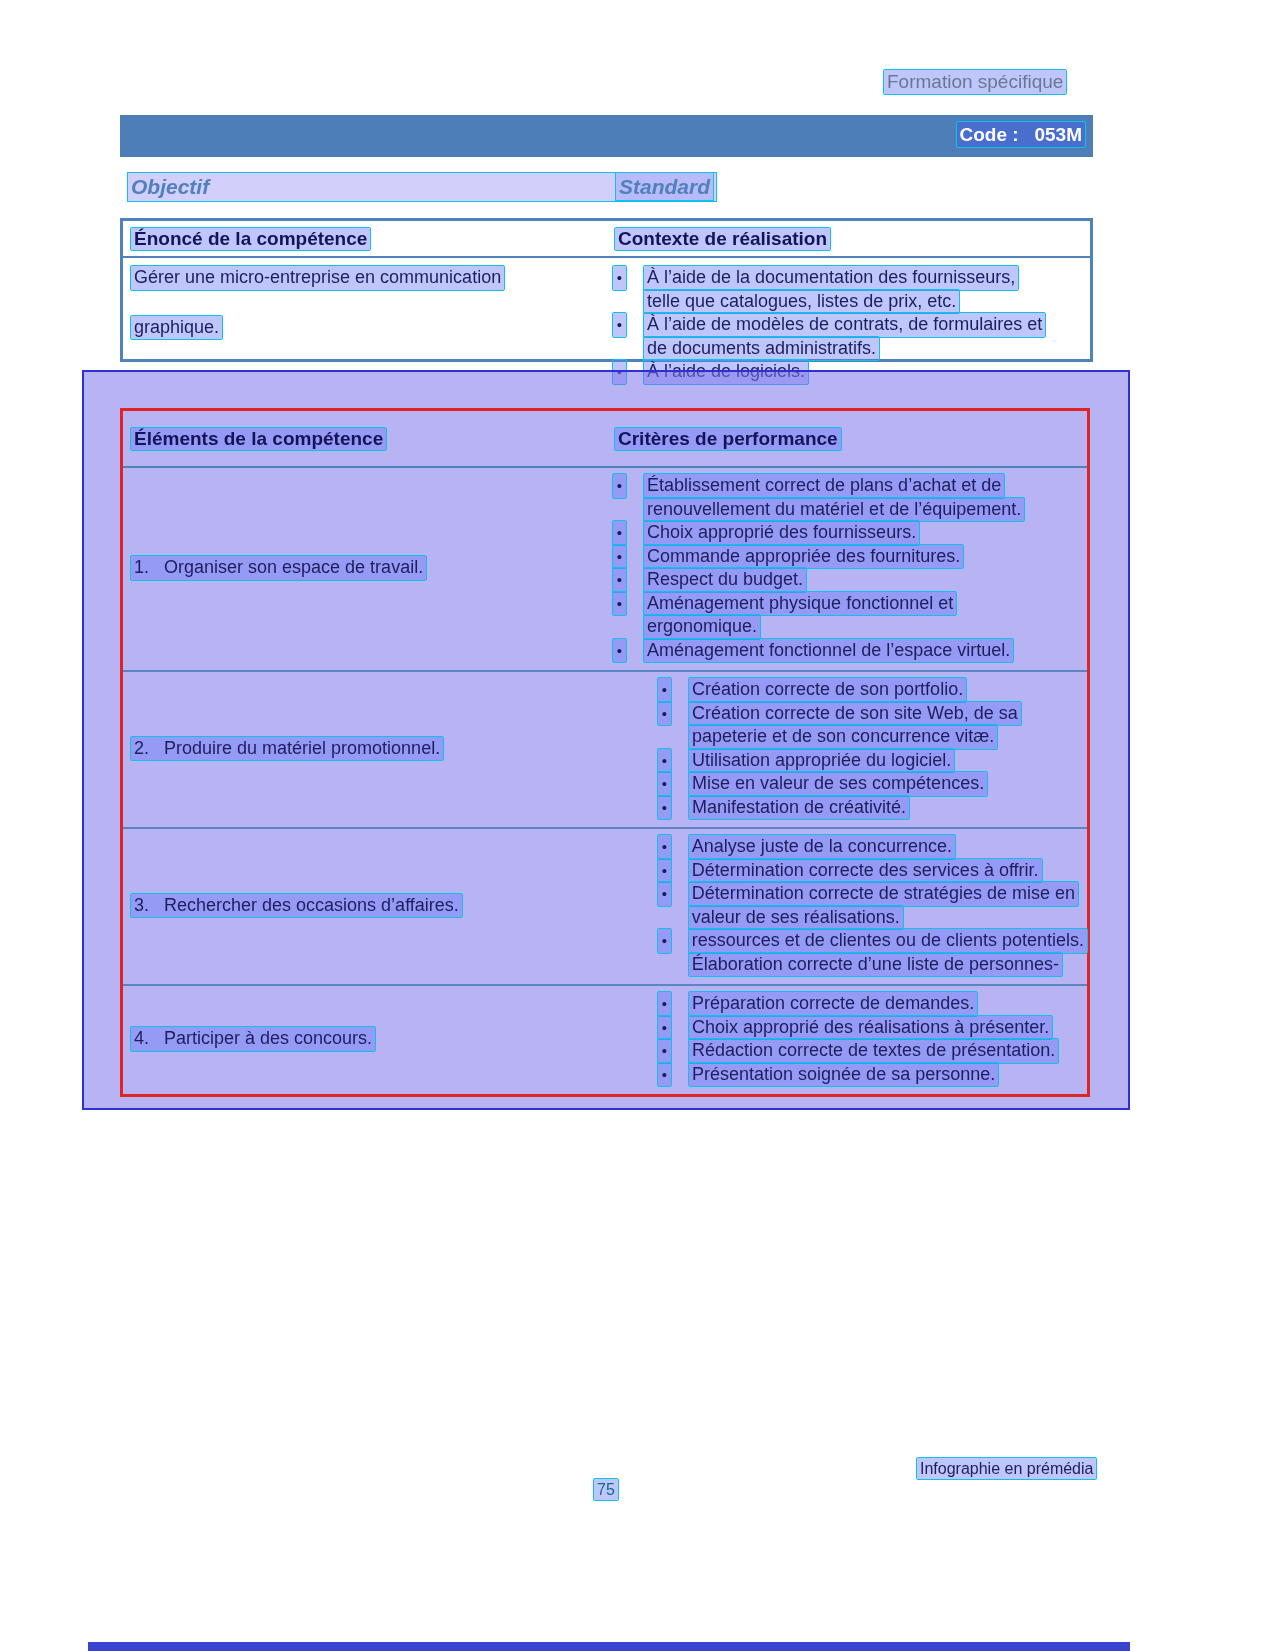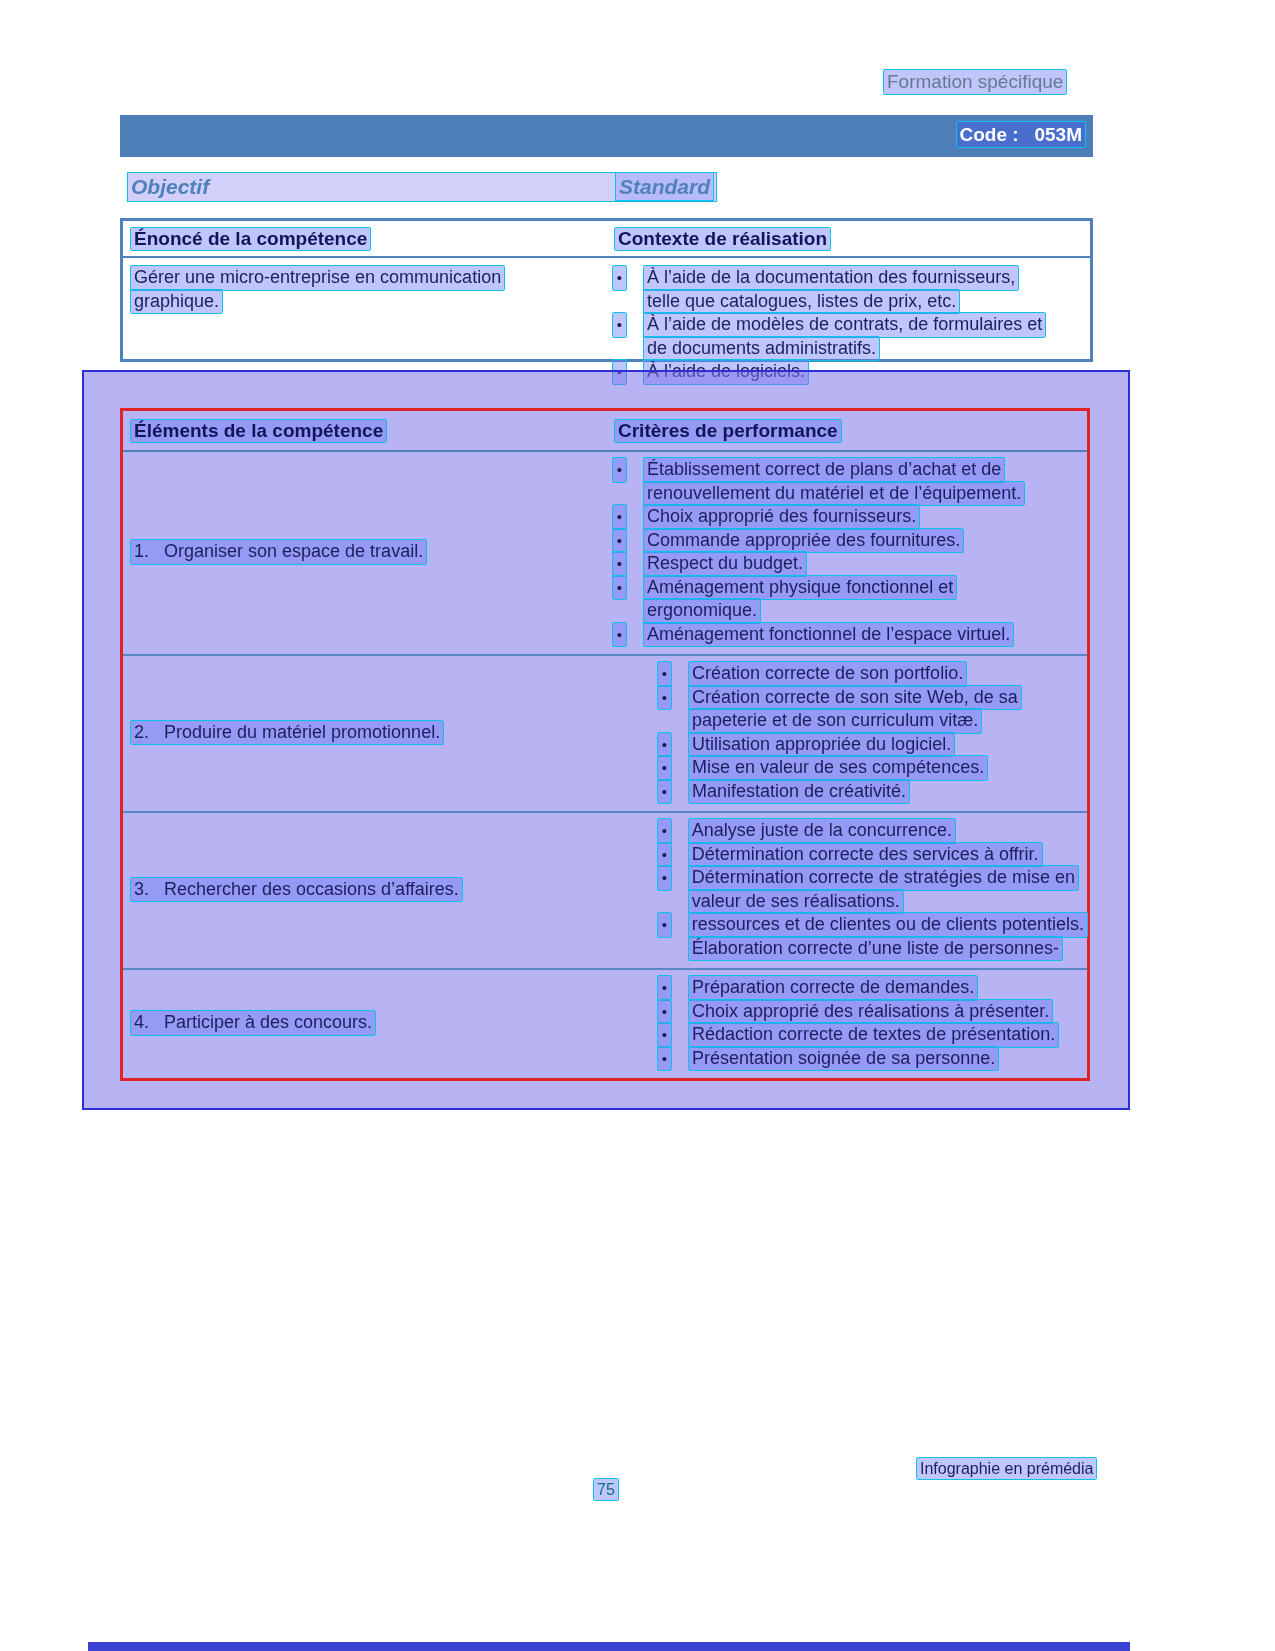--- a/index.html
+++ b/index.html
@@ -51,42 +51,42 @@
     border:3px solid #4f81bd; background:#ffffff;
   }
   .t-header { display:flex; align-items:center; height:37px; border-bottom:2px solid #4f81bd; }
   .t-header .cell-l { width:488px; padding-left:8px; }
   .t-header .cell-r { flex:1; padding-left:4px; }
   .t-header .hl { font-size:19px; font-weight:bold; color:#14145a; }
   .t1-body { display:flex; padding-top:8px; }
   .cell-l { width:488px; padding-left:8px; }
   .cell-r { flex:1; }
   .line { font-size:18px; line-height:23.5px; color:#1e1e5e; }
-  .stack { display:flex; flex-direction:column; align-items:flex-start; }
+  .stack { display:flex; flex-direction:column; align-items:flex-start;gap:26px; }
   .bullets { display:flex; flex-direction:column; }
   .bullet-item { display:flex; align-items:flex-start; }
   .bullet-marker {
     width:13px; margin-left:2px; margin-right:18px;
     font-size:15px; line-height:23.5px; color:#1a1a55; text-align:center;
     padding:0 1px;
   }
   .bullet-lines { display:flex; flex-direction:column; align-items:flex-start; }
   
   .overlay {
     position:absolute; left:82px; top:370px; width:1048px; height:740px;
     background:rgba(125,116,232,0.55);
     border:2px solid #2f2fd8;
     z-index:5;
   }
   
   .table2 {
     position:absolute; left:120px; top:408px; width:970px;
     border:3px solid #e02424; z-index:6; background:transparent;
   }
-  .table2 .t-header { height:41px; }
+  .table2 .t-header { height:57px; }
   .t2-row { display:flex; padding:6px 0 8px;align-items:center; }
   .t2-row + .t2-row { border-top:2px solid rgba(79,129,189,0.9);gap:45px; }
   .row-title { font-size:18px; line-height:23.5px; color:#1e1e5e; }
   .row-title .num { display:inline-block; width:30px; }
   .footer-label {
     position:absolute; left:893px; top:1458px;
     font-size:16px; line-height:21px; color:#1e1e5e;margin-left:24px;
   }
   .page-num {
     position:absolute; left:594px; top:1479px;
@@ -218,21 +218,21 @@
           <div class="bullet-item">
             <span class="bullet-marker hl">•</span>
             <span class="bullet-lines">
               <span class="line hl">Création correcte de son portfolio.</span>
             </span>
           </div>
           <div class="bullet-item">
             <span class="bullet-marker hl">•</span>
             <span class="bullet-lines">
               <span class="line hl">Création correcte de son site Web, de sa</span>
-              <span class="line hl">papeterie et de son curriculum vitæ.</span>
+              <span class="line hl">papeterie et de son concurrence vitæ.</span>
             </span>
           </div>
           <div class="bullet-item">
             <span class="bullet-marker hl">•</span>
             <span class="bullet-lines">
               <span class="line hl">Utilisation appropriée du logiciel.</span>
             </span>
           </div>
           <div class="bullet-item">
             <span class="bullet-marker hl">•</span>

